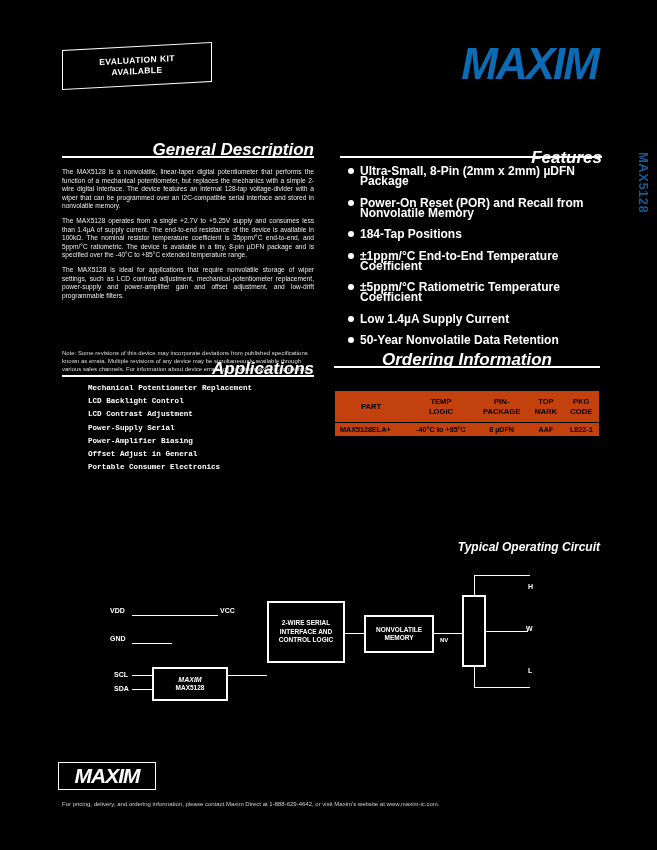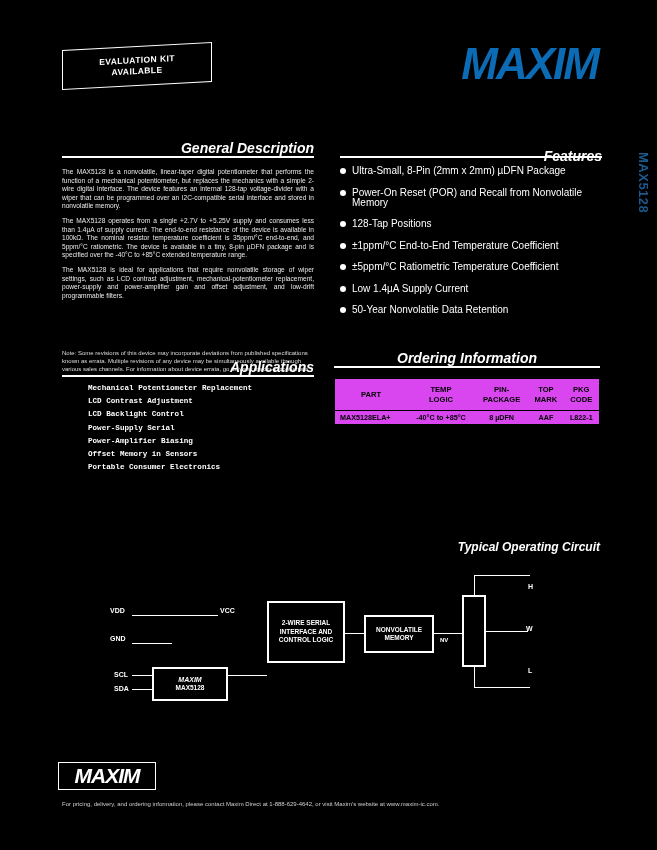--- a/index.html
+++ b/index.html
@@ -65,21 +65,21 @@
     font-style: italic;
     letter-spacing: -1px;
     text-align: center;
     line-height: 26px;
   }
 
   
   .sec-head {
     position: absolute;
     color: #ffffff;
-    font-size: 14px;
+    font-size: 17px;
     font-weight: bold;
     font-style: italic;
     text-align: right;
   }
   .sec-rule {
     position: absolute;
     height: 2px;
     background: #ffffff;
   }
 
@@ -113,25 +113,25 @@
     font-size: 7.6px;
     font-weight: bold;
     line-height: 13.2px;
     font-family: Liberation Mono, monospace;
   }
   .apps div { white-space: nowrap; }
 
   
   .features {
     position: absolute;
-    left: 340px; top: 166px;
+    left: 348px; top: 166px;
     width: 262px;
     color: #ffffff;
-    font-size: 10px;
-    font-weight: normal;
+    font-size: 12px;
+    font-weight: bold;
     line-height: 10px;
   }
   .feat-item {
     position: relative;
     padding-left: 12px;
     margin-bottom: 11.5px;
   }
   .feat-item:before {
     content: "";
     position: absolute;
@@ -148,23 +148,23 @@
     color: #1b5a8f;
     font-size: 13px;
     font-weight: bold;
     writing-mode: vertical-rl;
     letter-spacing: .5px;
   }
 
   
   .ord-table {
     position: absolute;
-    left: 334px; top: 378px;
+    left: 334px; top: 390px;
     width: 266px;
-    background: #d946ef;
+    background: #c2410c;
     border: 1px solid #000;
     border-collapse: collapse;
     font-size: 7.6px;
     color: #000;
   }
   .ord-table th, .ord-table td {
     border: none;
     padding: 2px 3px;
     text-align: center;
     font-weight: bold;
@@ -255,37 +255,37 @@
   </div>
 
   <div class="note">Note: Some revisions of this device may incorporate deviations from published specifications known as errata. Multiple revisions of any device may be simultaneously available through various sales channels. For information about device errata, go to: www.maxim-ic.com/errata.</div>
 
   <div class="sec-rule" style="left:340px; top:156px; width:262px;"></div>
   <div class="sec-head" style="left:340px; top:148px; width:262px;">Features</div>
 
   <div class="features">
     <div class="feat-item">Ultra-Small, 8-Pin (2mm x 2mm) µDFN Package</div>
     <div class="feat-item">Power-On Reset (POR) and Recall from Nonvolatile Memory</div>
-    <div class="feat-item">128-Tap Positions</div>
+    <div class="feat-item">184-Tap Positions</div>
     <div class="feat-item">±1ppm/°C End-to-End Temperature Coefficient</div>
     <div class="feat-item">±5ppm/°C Ratiometric Temperature Coefficient</div>
     <div class="feat-item">Low 1.4µA Supply Current</div>
     <div class="feat-item">50-Year Nonvolatile Data Retention</div>
   </div>
 
   <div class="sec-rule" style="left:62px; top:375px; width:252px;"></div>
   <div class="sec-head" style="left:62px; top:359px; width:252px;">Applications</div>
 
   <div class="apps">
     <div>Mechanical Potentiometer Replacement</div>
+    <div>LCD Backlight Control</div>
     <div>LCD Contrast Adjustment</div>
-    <div>LCD Backlight Control</div>
     <div>Power-Supply Serial</div>
     <div>Power-Amplifier Biasing</div>
-    <div>Offset Memory in Sensors</div>
+    <div>Offset Adjust in General</div>
     <div>Portable Consumer Electronics</div>
   </div>
 
   <div class="sec-rule" style="left:334px; top:366px; width:266px;"></div>
   <div class="sec-head" style="left:334px; top:350px; width:266px;text-align:center;">Ordering Information</div>
 
   <table class="ord-table">
     <tbody>
         <tr class="hdr-row">
       <th>

